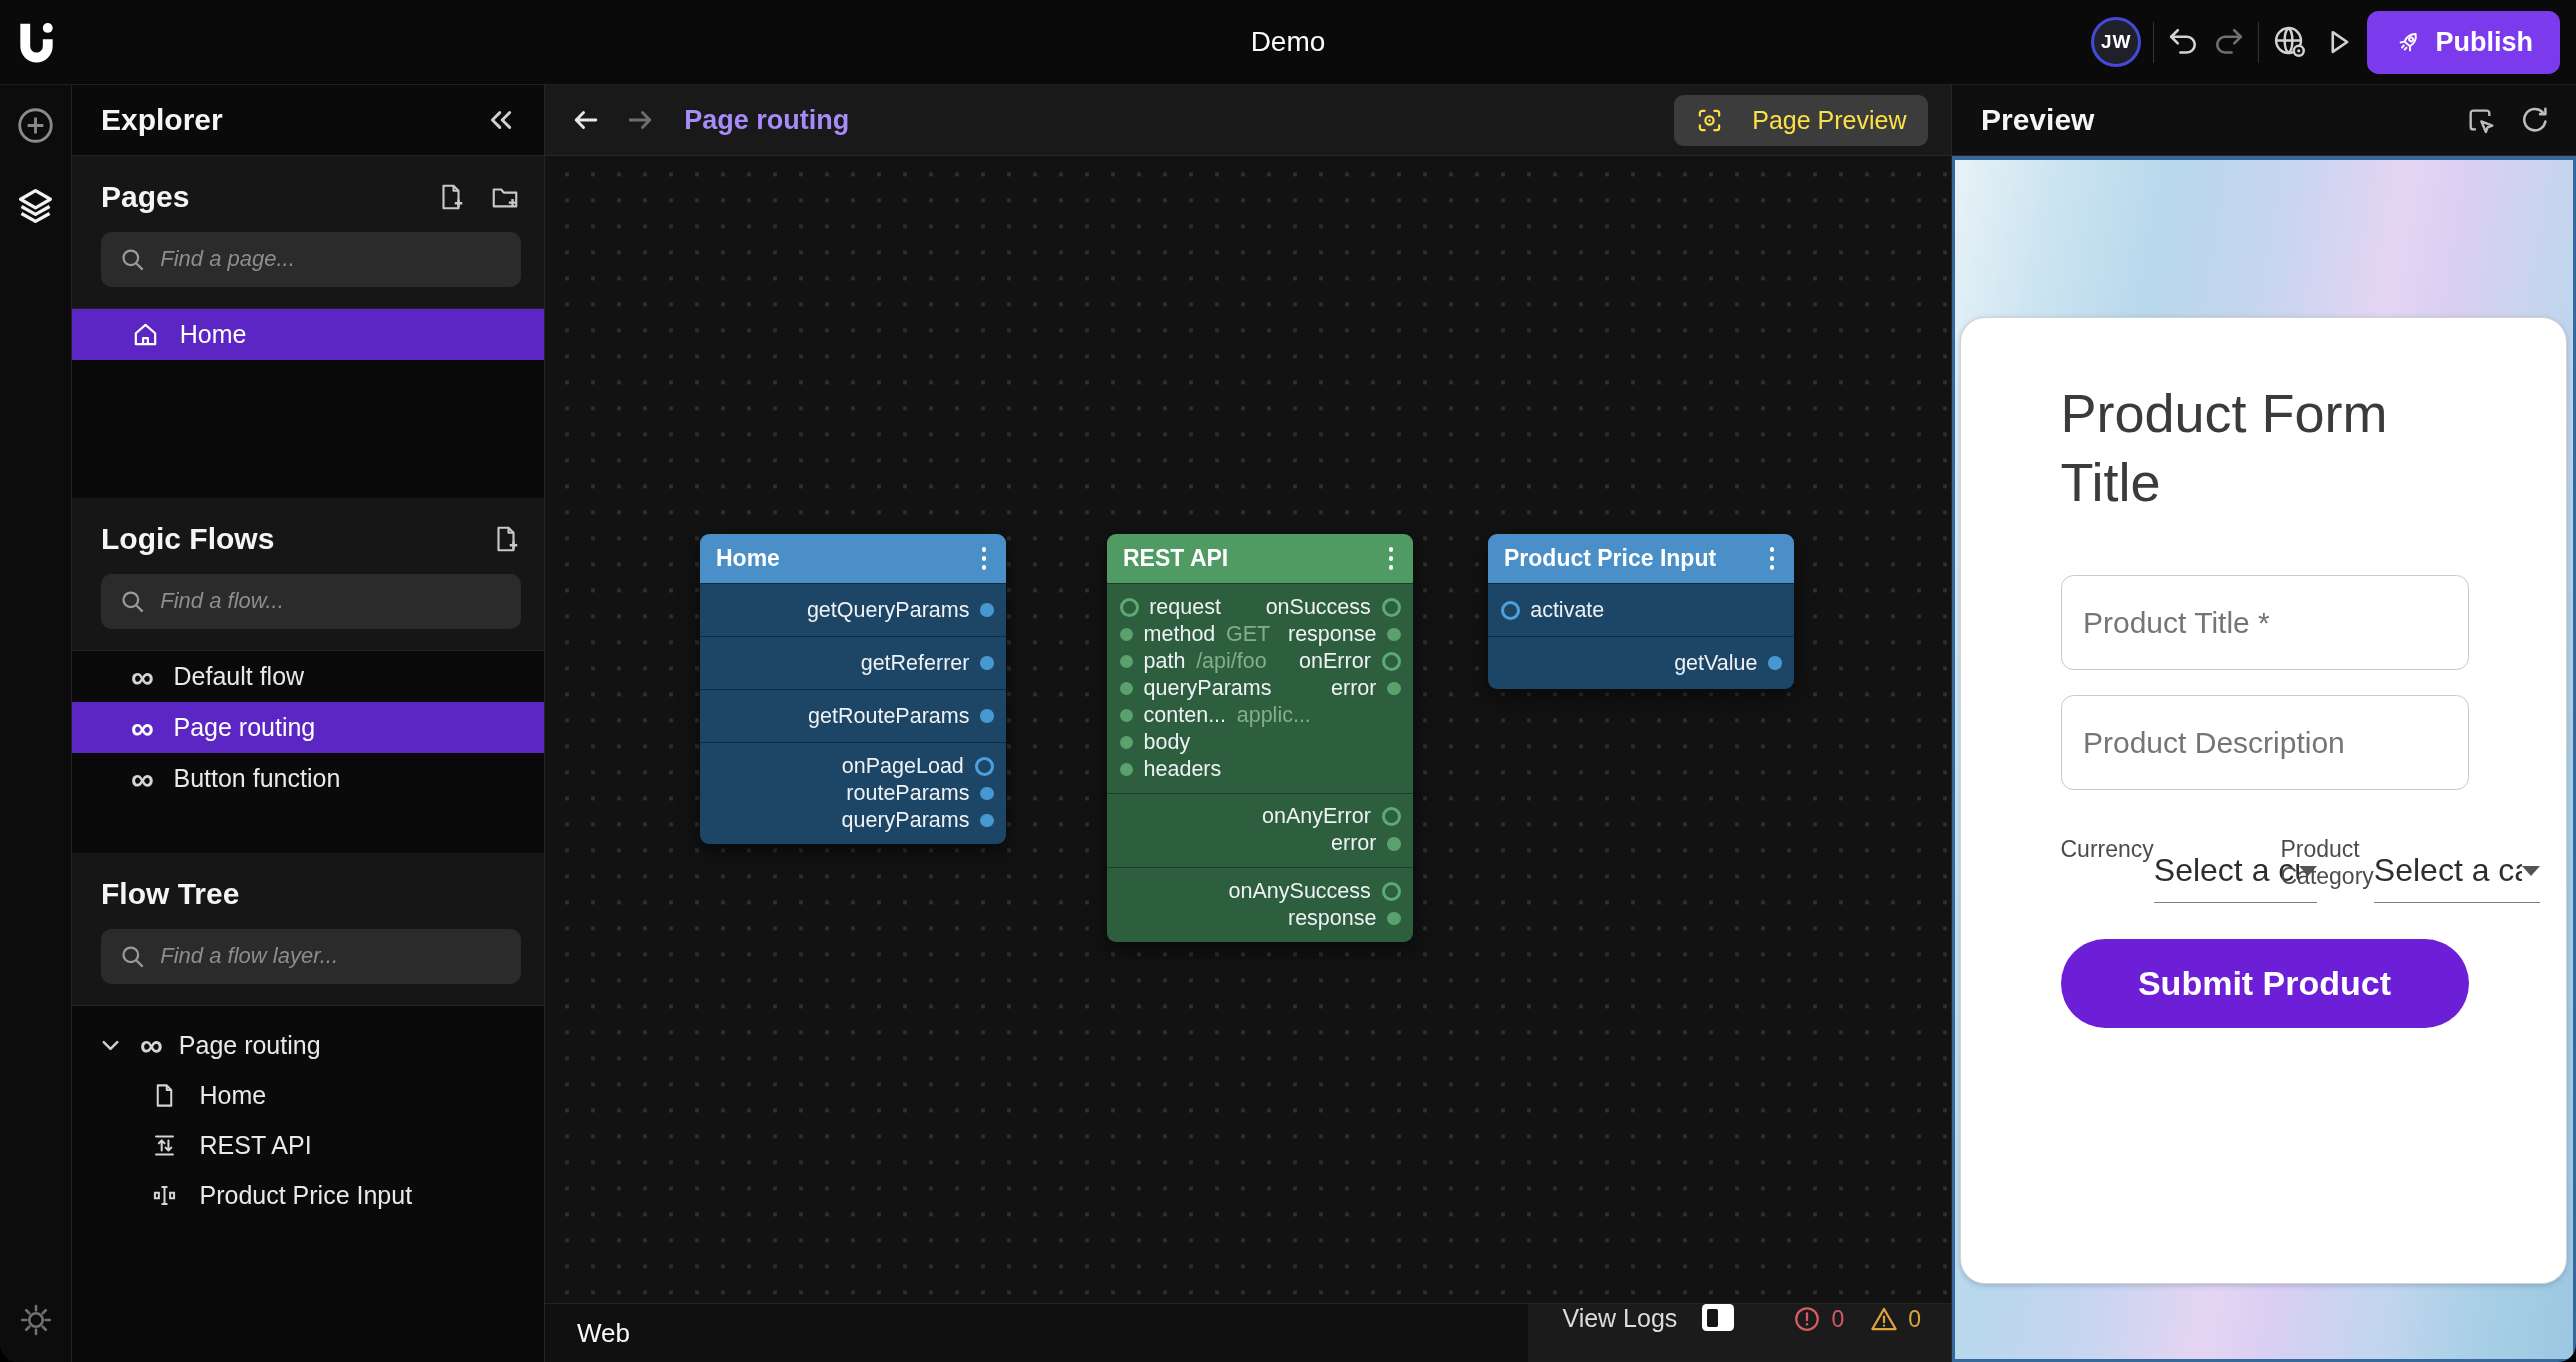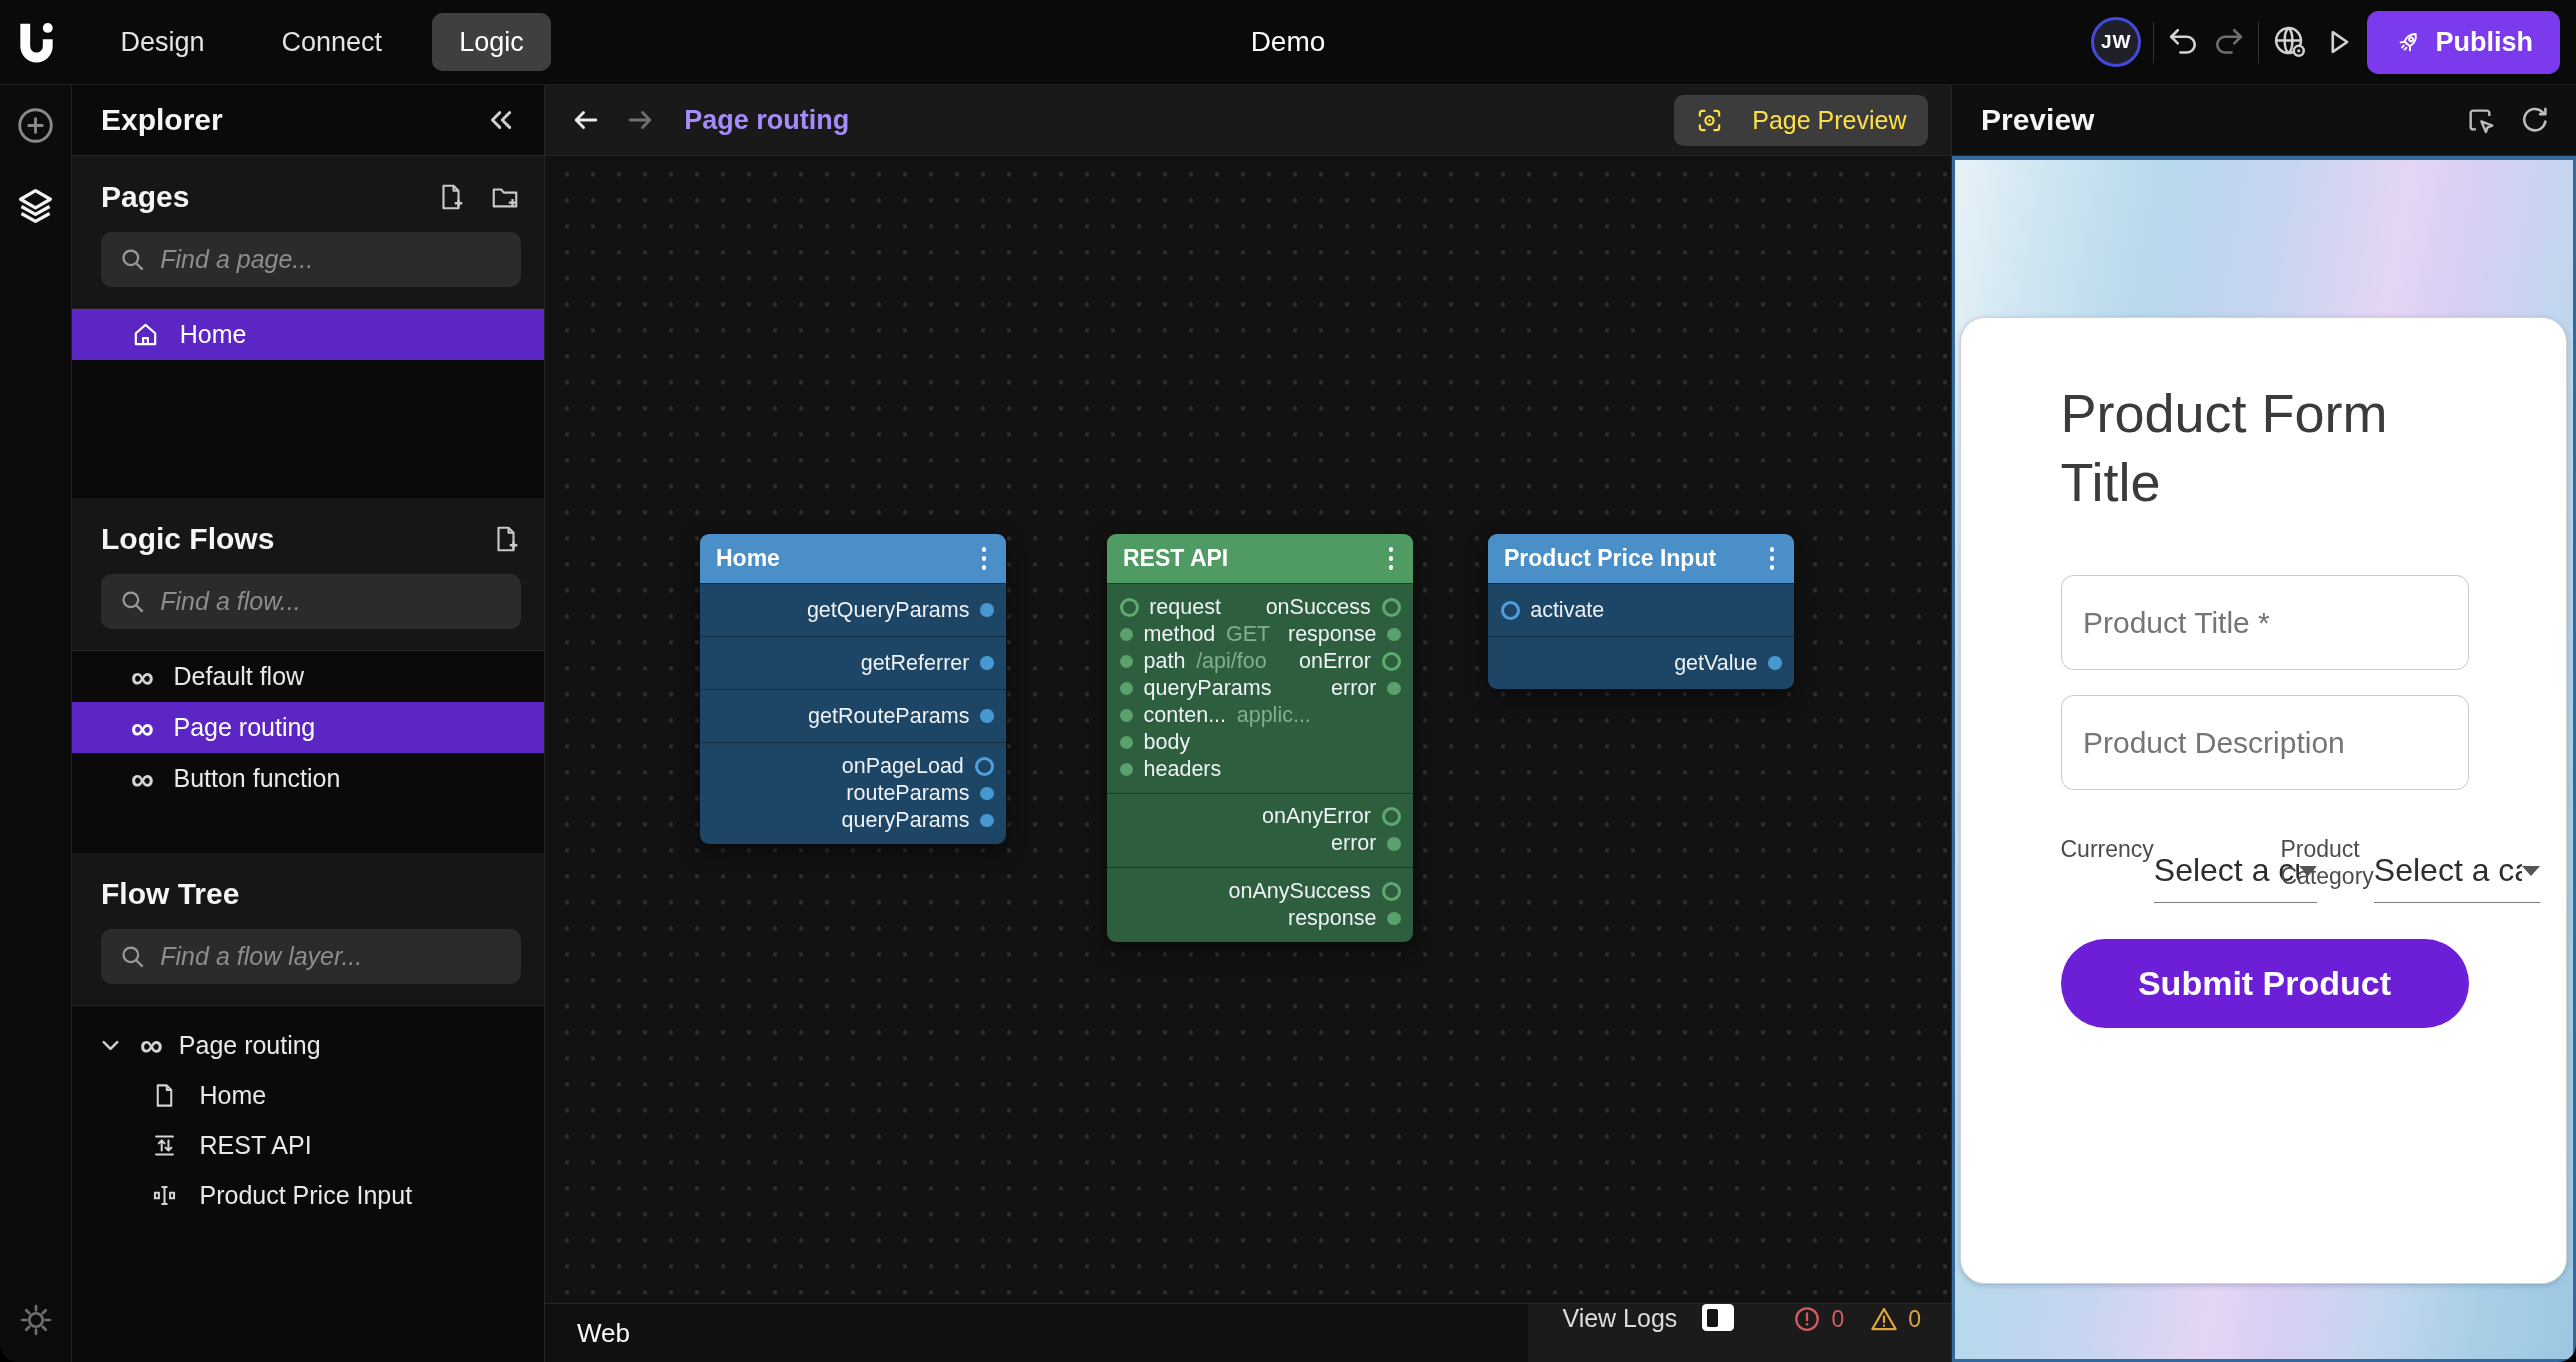--- a/index.html
+++ b/index.html
@@ -43,21 +43,21 @@
   .explorer{width:473px;flex:0 0 473px;background:#0a0a0a;border-right:0.9px solid #262626;display:flex;flex-direction:column;overflow:hidden;}
   .exp-head{height:71px;flex:0 0 71px;display:flex;align-items:center;justify-content:space-between;padding:0 27px 0 29px;border-bottom:0.9px solid #242424;}
   .exp-title{font-size:30px;font-weight:bold;color:#f5f5f5;}
   .collapse{color:#cfcfcf;cursor:pointer;}
   .sec-head{background:#161616;padding:21.5px 23px 21.5px 29px;border-bottom:0.9px solid #242424;}
   .sec-head + .sec-list{border-top:none;}
   .sec-title-row{display:flex;align-items:center;justify-content:space-between;height:38px;}
   .sec-title{font-size:30px;font-weight:bold;color:#f5f5f5;}
   .sec-actions{display:flex;align-items:center;gap:23px;color:#c9c9c9;}
   .searchbox{margin-top:16px;height:55px;background:#2b2b2b;border-radius:10.7px;display:flex;align-items:center;gap:14.3px;padding:0 18px;color:#9a9a9a;}
-  .searchbox input{flex:1;background:transparent;border:none;outline:none;color:#ddd;font-size:25px;font-family:inherit;}
+  .searchbox input{flex:1;background:transparent;border:none;outline:none;color:#ddd;font-size:22px;font-family:inherit;}
   .searchbox input::placeholder{color:#8d8d8d;font-style:italic;}
   .sec-list{background:#0a0a0a;}
   .list-pages{height:189px;}
   .list-flows{height:202px;}
   .row-item{height:51px;display:flex;align-items:center;gap:19.7px;padding-left:59px;font-size:25px;color:#e9e9e9;cursor:pointer;}
   .row-item.selected{background:var(--selection-purple);color:#fff;}
   .inf{font-size:32px;line-height:1;color:#d5d5d5;font-weight:bold;}
   .row-item.selected .inf{color:#fff;}
   .tree-root{height:50px;display:flex;align-items:center;gap:16px;padding-left:25px;font-size:25px;color:#e9e9e9;cursor:pointer;}
   .tree-child{height:50px;display:flex;align-items:center;gap:21.5px;padding-left:79px;font-size:25px;color:#e9e9e9;cursor:pointer;}
@@ -130,25 +130,20 @@
 
 <div class="app">
 
   <header class="topbar">
     <div class="logo">
       <svg width="45" height="48" viewBox="0 0 64 64" fill="none" stroke="#fff">
         <path d="M16 6 V38 a16 16 0 0 0 32 0 V28" stroke-width="14"></path>
         <circle cx="48" cy="12" r="7" fill="#fff" stroke="none"></circle>
       </svg>
     </div>
-    <nav class="tabs">
-      <div class="tab">Design</div>
-      <div class="tab">Connect</div>
-      <div class="tab active">Logic</div>
-    </nav>
     <div class="topbar-title">Demo</div>
     <div class="topbar-right">
       <div class="avatar">JW</div>
       <div class="vdiv"></div>
       <button class="icon-btn">
         <svg width="34" height="34" viewBox="0 0 26 26" fill="none" stroke="currentColor" stroke-width="2" stroke-linecap="round" stroke-linejoin="round">
           <polyline points="9 4 4 9 9 14"></polyline>
             <path d="M4 9 h12 a6 6 0 0 1 0 12 h-5"></path>
         </svg>
       </button>

